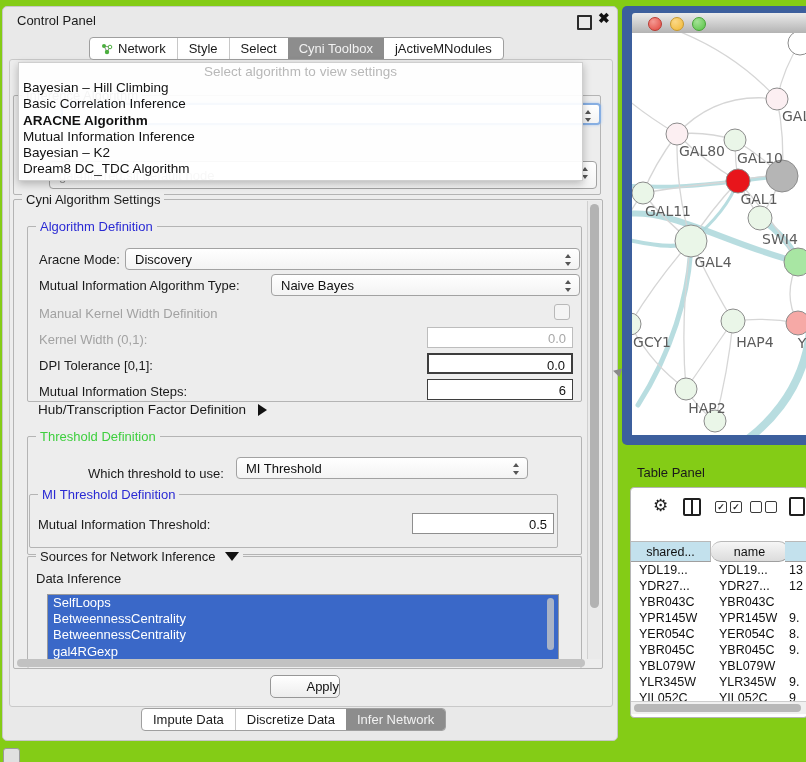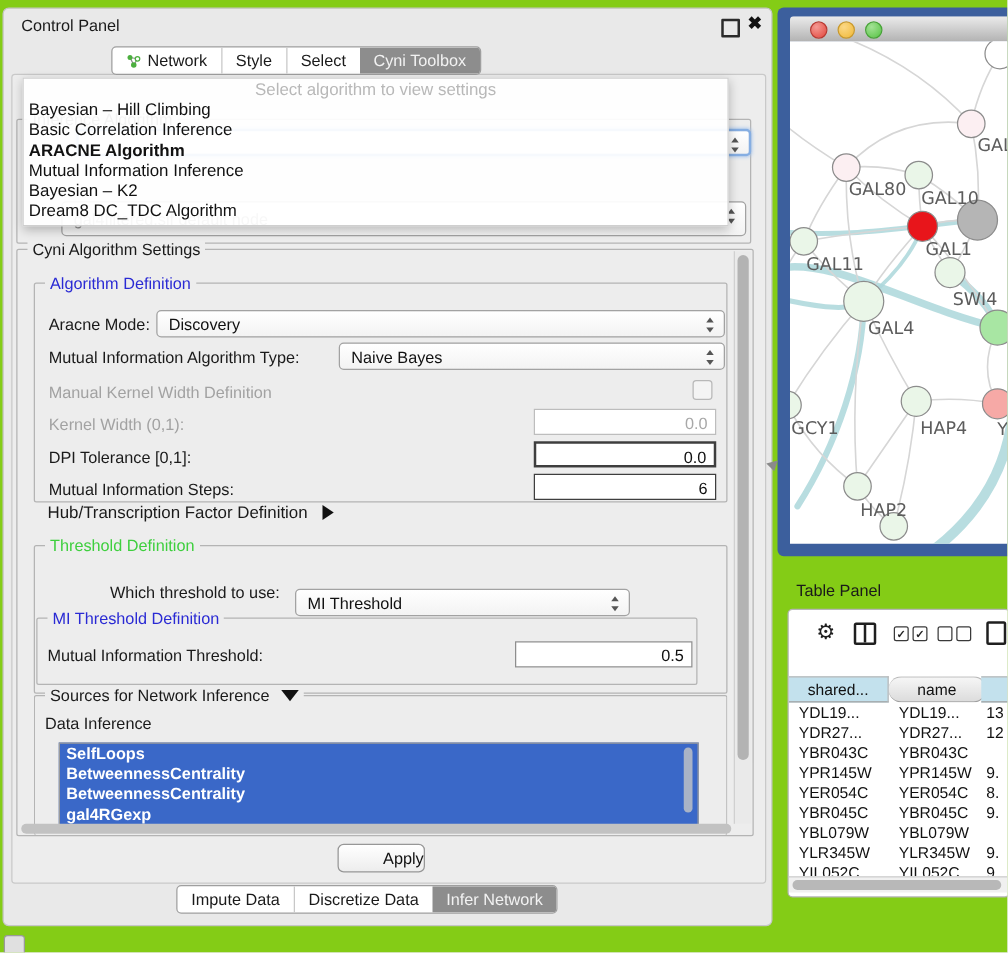--- a/index.html
+++ b/index.html
@@ -49,21 +49,21 @@
   .scroll-thumb{position:absolute;background:#b3b3b3;border-radius:6px;}
 
   
   #algo-popup{left:15px;top:55px;width:563px;height:117px;background:rgba(255,255,255,0.93);border:1px solid #cfcfcf;box-shadow:0 3px 8px rgba(0,0,0,0.25);z-index:30;}
   #popup-placeholder{text-align:center;font-size:13.5px;color:#b8b8b8;height:17px;line-height:17px;}
   .dditem{font-size:13.5px;color:#111;height:16.3px;line-height:16.3px;padding-left:4px;cursor:pointer;white-space:nowrap;}
   .dditem.hl{font-weight:bold;}
 
   
   #attr-list{left:33px;top:394px;width:510px;height:66px;border:1px solid #9a9a9a;overflow:hidden;}
-  .attr-item{height:16.2px;line-height:16.2px;font-size:13px;color:#fff;padding-left:5px;cursor:pointer;font-weight:bold;}
+  .attr-item{height:16.2px;line-height:16.2px;font-size:13px;color:#fff;padding-left:5px;cursor:pointer;}
 
   .button{position:absolute;border:1px solid #979797;border-radius:5px;background:linear-gradient(#ffffff,#ededed);font-size:13px;color:#111;text-align:right;cursor:pointer;}
 
   
   #net-window{left:622px;top:6px;width:184px;height:439px;background:#3c5f9d;border-radius:5px 0 0 5px;}
   #net-titlebar{left:10px;top:7px;width:174px;height:20px;background:linear-gradient(#ebebeb,#b3b3b3);border-bottom:1px solid #8f8f8f;border-radius:3px 0 0 0;}
   .tlight{position:absolute;top:4px;width:12px;height:12px;border-radius:50%;cursor:pointer;}
   #net-canvas{left:10px;top:27px;width:174px;height:402px;background:#fff;overflow:hidden;}
 
   
@@ -112,20 +112,23 @@
         </div>
         <div class="tab">
           <span>Style</span>
         </div>
         <div class="tab">
           <span>Select</span>
         </div>
         <div class="tab selected">
           <span>Cyni Toolbox</span>
         </div>
+        <div class="tab">
+          <span>jActiveMNodules</span>
+        </div>
       </div>
 
     <div class="groupbox" style="left:10px;top:88px;width:586px;height:98px;">
       <span class="grouplabel" style="color:#555;">Inference Algorithm</span>
     </div>
     <div class="combo" style="left:58px;top:96px;width:540px;border:2px solid #86aee2;box-shadow:0 0 3px #a9c6ec;">
       <span class="spin"></span>
     </div>
     <div class="combo" style="left:46px;top:154px;width:548px;height:28px;color:#8f8f8f;">
       <span>gal4filtered.sif default node</span>
@@ -177,21 +180,21 @@
 
       <div class="abs" style="left:24px;top:202px;font-size:13.5px;color:#1a1a1a;cursor:pointer;">
         <span>Hub/Transcription Factor Definition</span>
         <span style="display:inline-block;margin-left:8px;width:0;height:0;border-top:6px solid transparent;border-bottom:6px solid transparent;border-left:9px solid #111;vertical-align:-2px;"></span>
       </div>
 
       <div class="groupbox" style="left:13px;top:236px;width:553px;height:117px;">
         <span class="grouplabel green">Threshold Definition</span>
 
         <div class="abs boldlabel" style="left:60px;top:29px;">Which threshold to use:</div>
-        <div class="combo" style="left:208px;top:34px;width:268px;">
+        <div class="combo" style="left:208px;top:20px;width:292px;">
           <span>MI Threshold</span>
           <span class="spin"></span>
         </div>
 
         <div class="groupbox" style="left:1px;top:57px;width:527px;height:52px;">
           <span class="grouplabel blue">MI Threshold Definition</span>
           <div class="abs boldlabel" style="left:8px;top:22px;">Mutual Information Threshold:</div>
           <div class="tfield" style="left:382px;top:18px;width:142px;border:1px solid #8e8e8e;">0.5</div>
         </div>
       </div>

